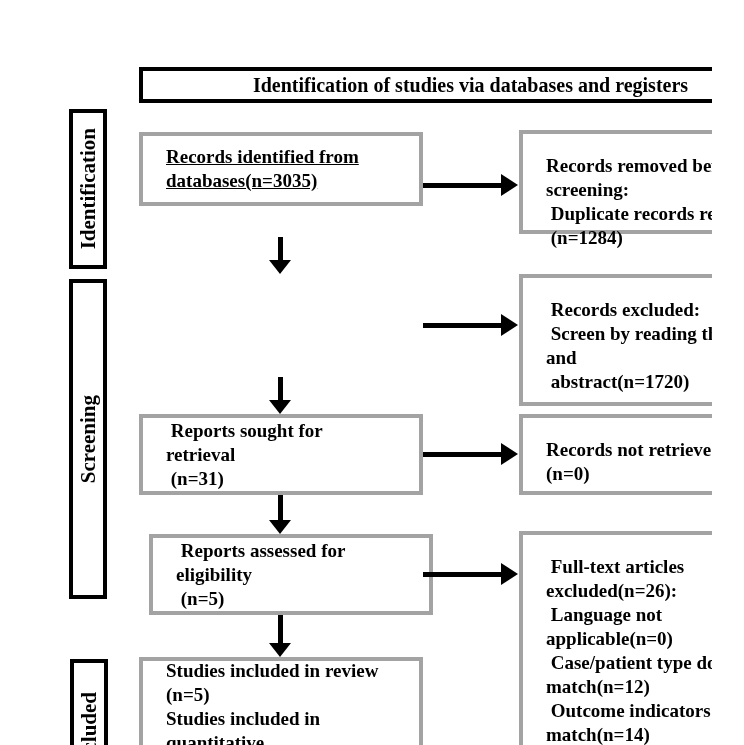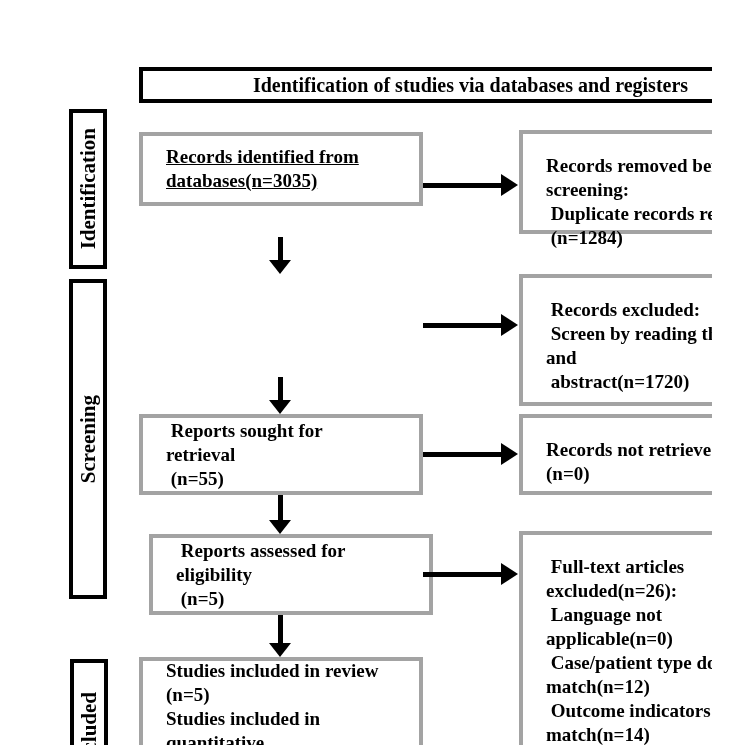--- a/index.html
+++ b/index.html
@@ -130,21 +130,21 @@
     <span class="txt">Included</span>
   </div>
 
   <div class="box" id="box-l1">
     <span class="txt">Records identified from
 databases(n=3035)</span>
   </div>
   <div class="box" id="box-l3">
     <span class="txt"> Reports sought for
 retrieval
- (n=55)</span>
+ (n=31)</span>
   </div>
   <div class="box" id="box-l4">
     <span class="txt"> Reports assessed for
 eligibility
  (n=5)</span>
   </div>
   <div class="box" id="box-l5">
     <span class="txt">Studies included in review
 (n=5)
 Studies included in

